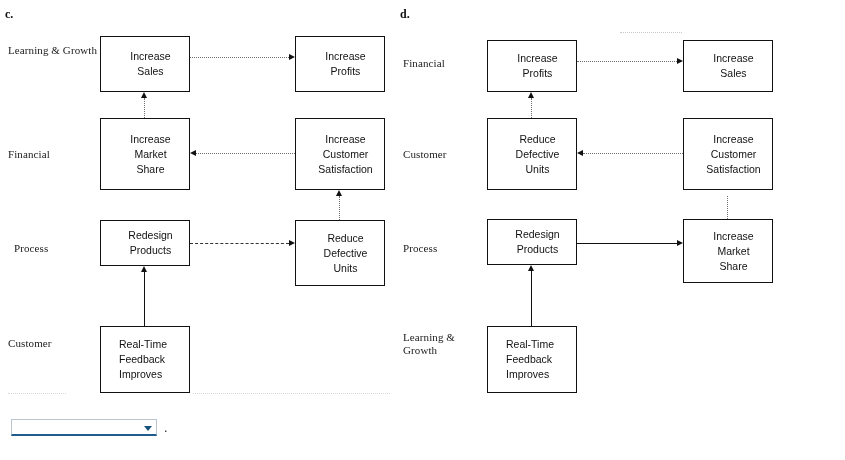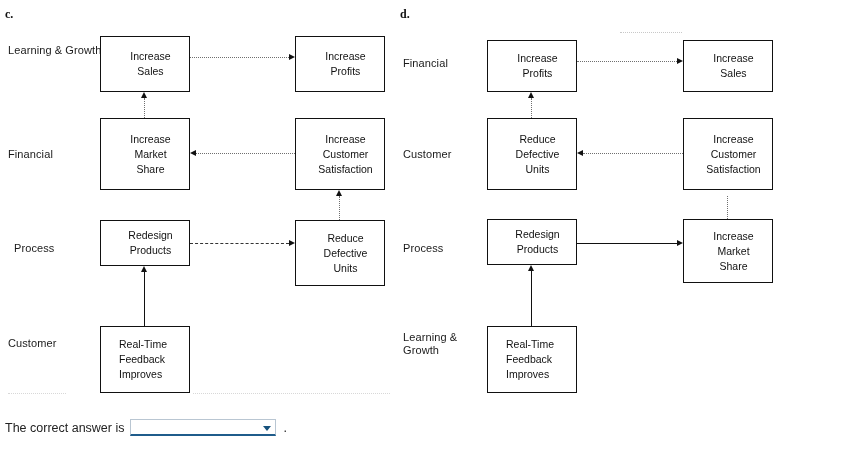--- a/index.html
+++ b/index.html
@@ -24,21 +24,21 @@
     font-size: 12px;
     color: #111;
   }
 
   
   .persp-label {
     position: absolute;
     font-size: 11px;
     line-height: 13px;
     color: #1a1a1a;
-    font-family: Liberation Sans, sans-serif;
+    font-family: Liberation Serif, serif;
     letter-spacing: 0.1px;
   }
 
   
   .node {
     position: absolute;
     border: 1.4px solid #111;
     background: #fff;
     box-sizing: border-box;
     font-size: 10.5px;
@@ -288,19 +288,18 @@
 
 <div class="node left-text" style="left:487px; top:326px; width:90px; height:67px;">
   <span>Real-Time</span>
   <span>Feedback</span>
   <span>Improves</span>
 </div>
 <div class="conn v-solid" style="left:531px; top:271px; height:55px;"></div>
 <div class="arrow-u" style="left:527.5px; top:265px;"></div>
 
 <div class="answer-row">
-  <span class="answer-text">The correct answer is</span>
   <span class="answer-select">
     <span class="sel-value"></span>
     <span class="caret"></span>
   </span>
   <span class="answer-period">.</span>
 </div>
 
 </body></html>

